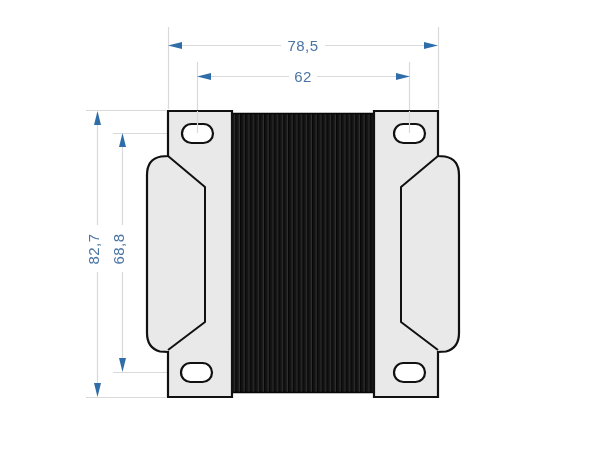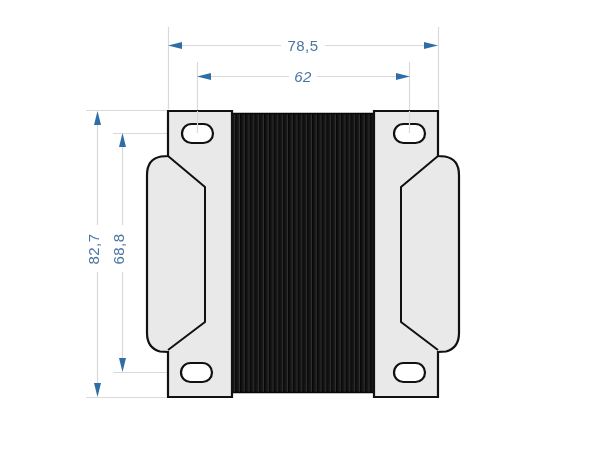--- a/index.html
+++ b/index.html
@@ -63,21 +63,21 @@
     background: var(--background, #ffffff);
     padding: 0 3px;
     line-height: 1;
     white-space: nowrap;
     transform: translate(-50%, -50%);
   }
   .dim-label.vertical {
     transform: translate(-50%, -50%) rotate(-90deg);
   }
   #label-overall-width    { left: 303px; top: 45px; }
-  #label-hole-span-width  { left: 303px; top: 76px; font-style: italic; }
+  #label-hole-span-width  { left: 303px; top: 76px; }
   #label-overall-height   { left: 93px;  top: 249px; }
   #label-hole-span-height { left: 118px; top: 249px; }
 </style>
 </head>
 <body>
 
 <div class="canvas">
 
   <svg width="600" height="450" viewBox="0 0 600 450">
 

